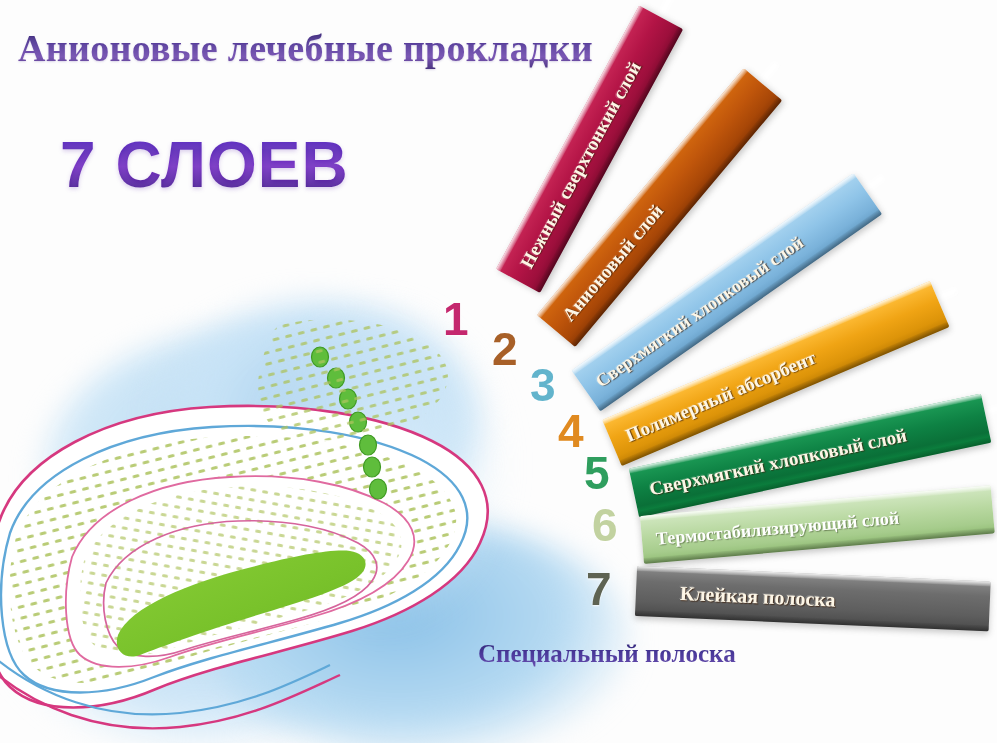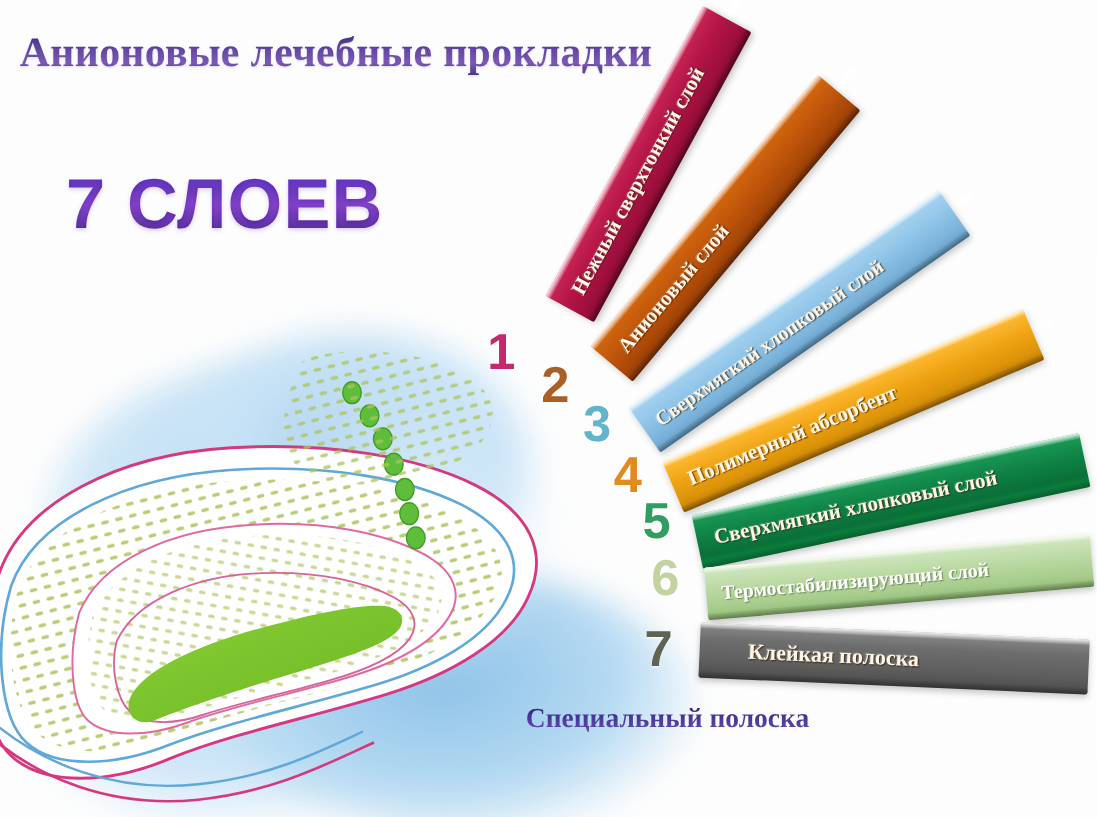--- a/index.html
+++ b/index.html
@@ -38,21 +38,20 @@
     white-space:nowrap;
   }
   .title-sub{
     position:absolute;left:60px;top:128px;
     font-family:"Liberation Sans",sans-serif;
     font-size:64px;font-weight:700;letter-spacing:1px;
     background:linear-gradient(180deg,#6b3fd4 0%,#5a27b8 30%,#7a33c6 52%,#4b1f93 80%,#6b3ec4 100%);
     -webkit-background-clip:text;background-clip:text;color:transparent;
     text-shadow:0 2px 4px rgba(140,100,200,.30);
     white-space:nowrap;
-    margin-top:20px;
   }
 
   
   .caption{
     position:absolute;left:478px;top:640px;
     font-family:"Liberation Serif",serif;
     font-size:25px;font-weight:700;
     background:linear-gradient(180deg,#2c2270 0%,#4b3a9c 50%,#6a4fae 100%);
     -webkit-background-clip:text;background-clip:text;color:transparent;
     white-space:nowrap;

